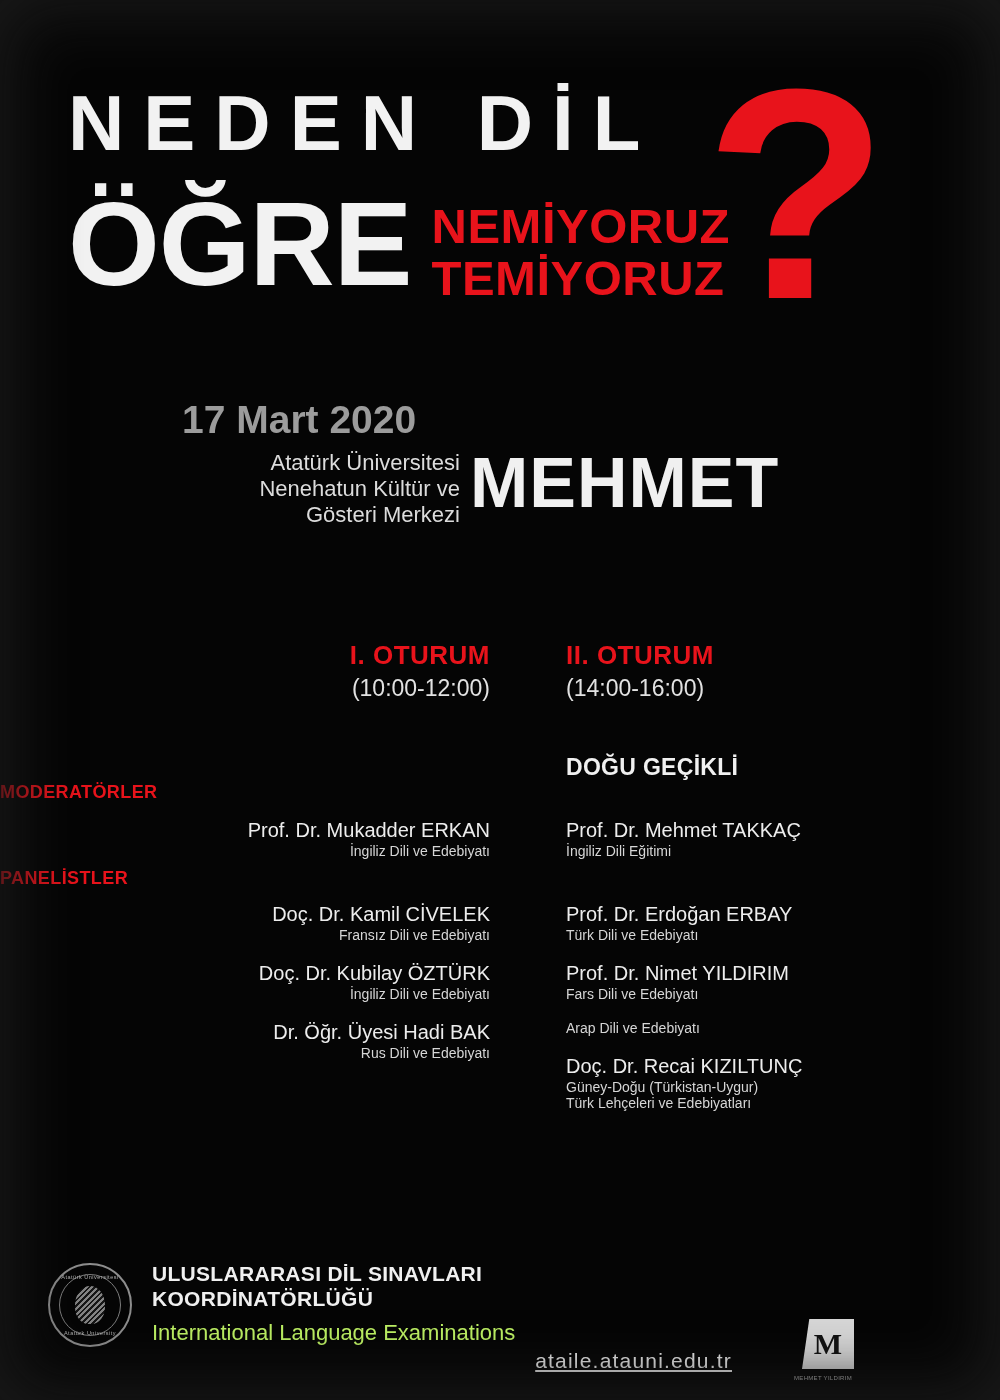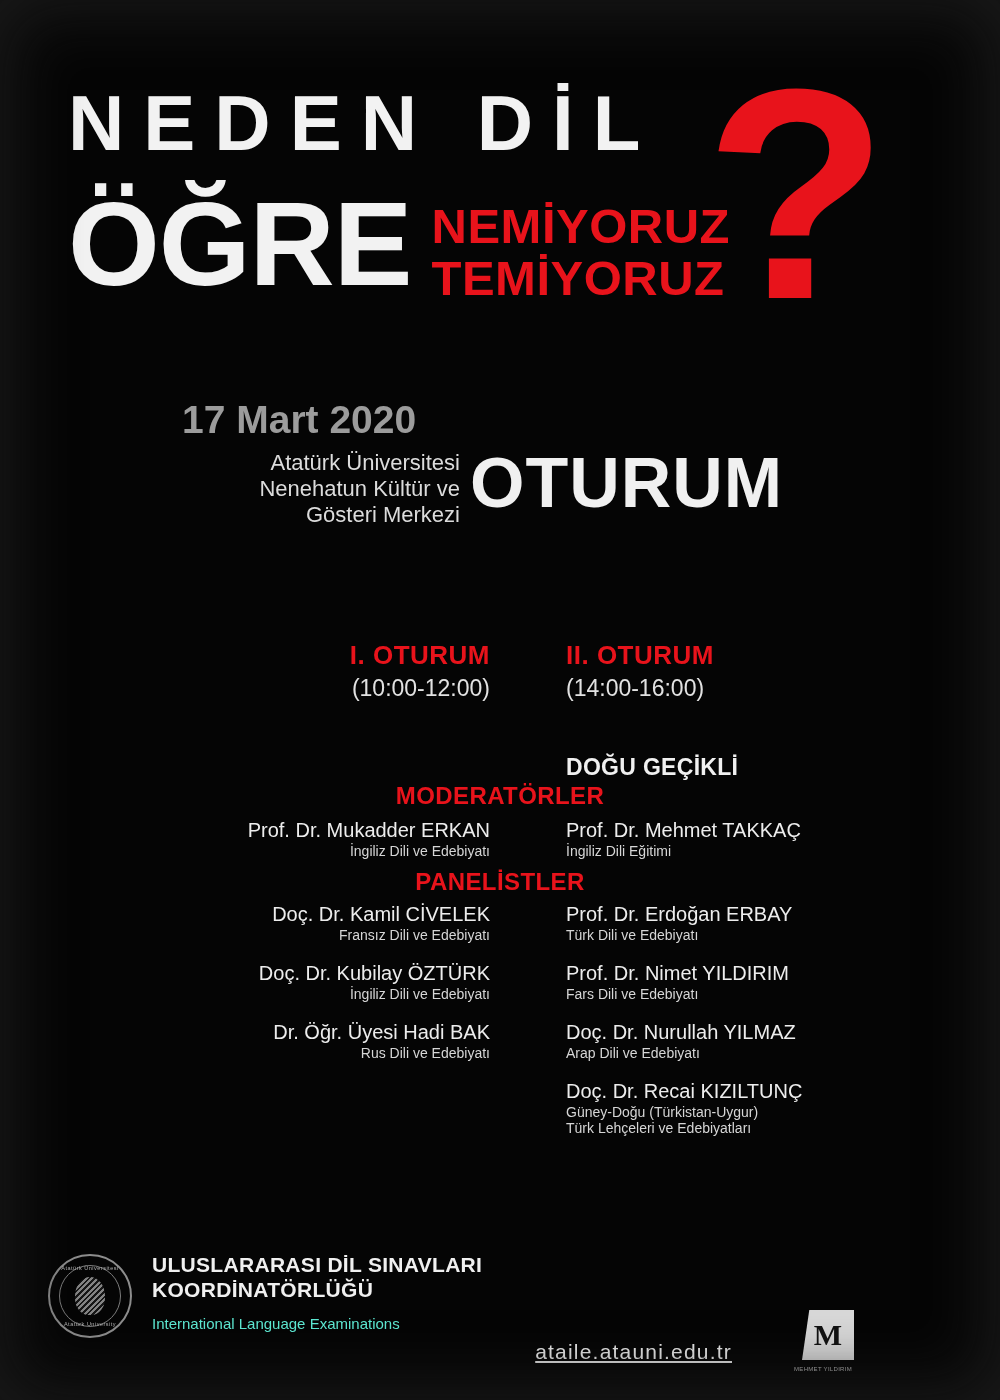--- a/index.html
+++ b/index.html
@@ -154,22 +154,22 @@
     font-size: 23px;
     font-weight: bold;
     color: #f0f0f0;
     margin-top: 52px;
     letter-spacing: 0.3px;
   }
 
   .section-head {
     position: absolute;
     width: 1000px;
-    text-align: center;
-    font-size: 24px;
+    text-align: left;
+    font-size: 18px;
     font-weight: bold;
     color: #e8131b;
     letter-spacing: 0.4px;
   }
   .mods-head { top: 142px; }
   .pans-head { top: 228px; }
 
   .person {
     margin-bottom: 18px;
   }
@@ -187,21 +187,21 @@
 
   .mods-left  { top: 178px; }
   .mods-right { top: 178px; }
   .pans-left  { top: 262px; }
   .pans-right { top: 262px; }
 
   
   .footer {
     position: absolute;
     left: 0;
-    bottom: 26px;
+    bottom: 17px;
     width: 868px;
     height: 130px;
   }
   .seal {
     position: absolute;
     left: 48px;
     top: 10px;
     width: 84px;
     height: 84px;
     border-radius: 50%;
@@ -247,22 +247,22 @@
     width: 430px;
   }
   .org-tr {
     font-size: 21px;
     font-weight: bold;
     color: #f0f0f0;
     line-height: 25px;
     letter-spacing: 0.3px;
   }
   .org-en {
-    font-size: 15px;
-    color: #5eead4;
+    font-size: 22px;
+    color: #bef264;
     line-height: 23px;
     margin-top: 10px;
   }
   .weburl {
     position: absolute;
     right: 136px;
     bottom: 10px;
     font-size: 21px;
     color: #ededed;
     letter-spacing: 1.2px;
@@ -319,21 +319,21 @@
     </div>
   </div>
 
   <div class="mid">
     <div class="date">17 Mart 2020</div>
     <div class="venue">
       <div>Atatürk Üniversitesi</div>
       <div>Nenehatun Kültür ve</div>
       <div>Gösteri Merkezi</div>
     </div>
-    <div class="panel-word">OTURUM</div>
+    <div class="panel-word">MEHMET</div>
   </div>
 
   <div class="sessions">
     <div class="cols" style="height:520px;">
 
       <div class="section-head mods-head">MODERATÖRLER</div>
       <div class="section-head pans-head">PANELİSTLER</div>
 
       <div class="col col-left" style="top:0;">
         <div class="sess-title">I. OTURUM</div>
@@ -378,21 +378,20 @@
       <div class="col col-right pans-right">
         <div class="person">
           <div class="p-name">Prof. Dr. Erdoğan ERBAY</div>
           <div class="p-dept">Türk Dili ve Edebiyatı</div>
         </div>
         <div class="person">
           <div class="p-name">Prof. Dr. Nimet YILDIRIM</div>
           <div class="p-dept">Fars Dili ve Edebiyatı</div>
         </div>
         <div class="person">
-          <div class="p-name">Doç. Dr. Nurullah YILMAZ</div>
           <div class="p-dept">Arap Dili ve Edebiyatı</div>
         </div>
         <div class="person">
           <div class="p-name">Doç. Dr. Recai KIZILTUNÇ</div>
           <div class="p-dept" style="white-space:pre-line;">Güney-Doğu (Türkistan-Uygur)
 Türk Lehçeleri ve Edebiyatları</div>
         </div>
       </div>
 
     </div>

